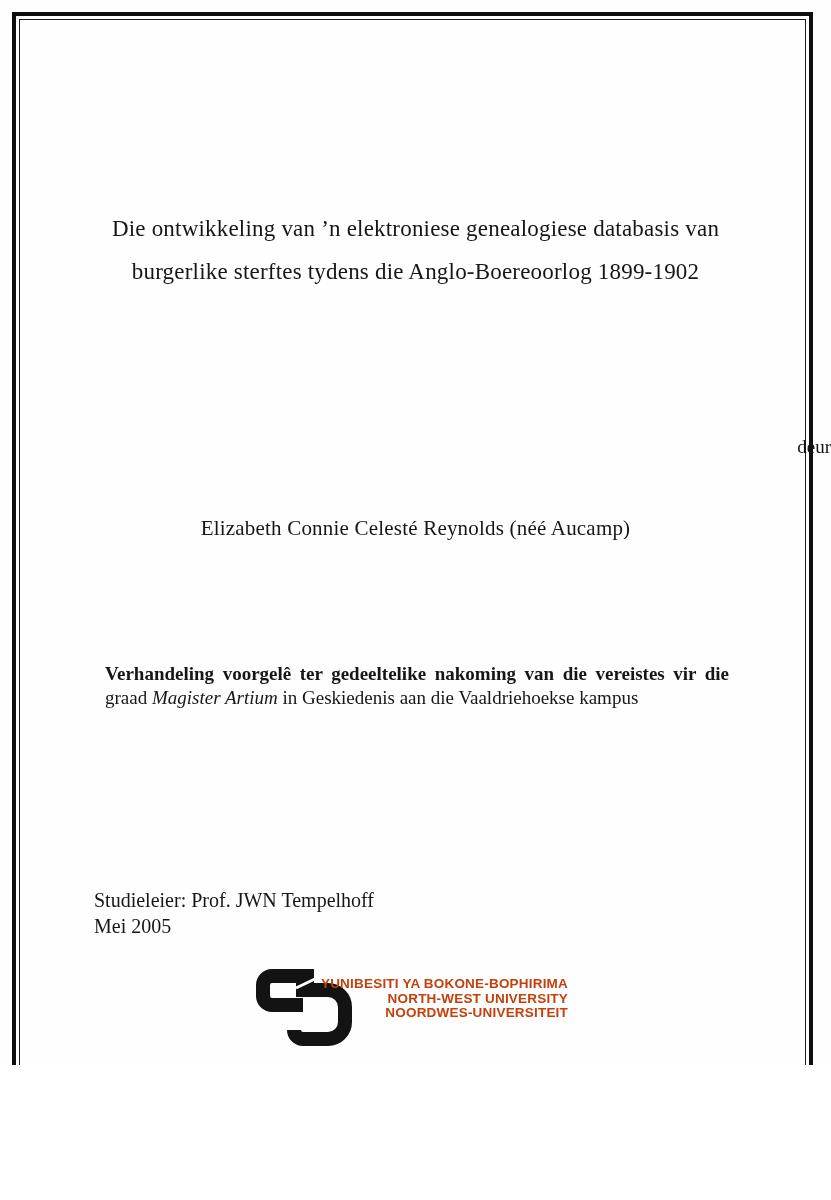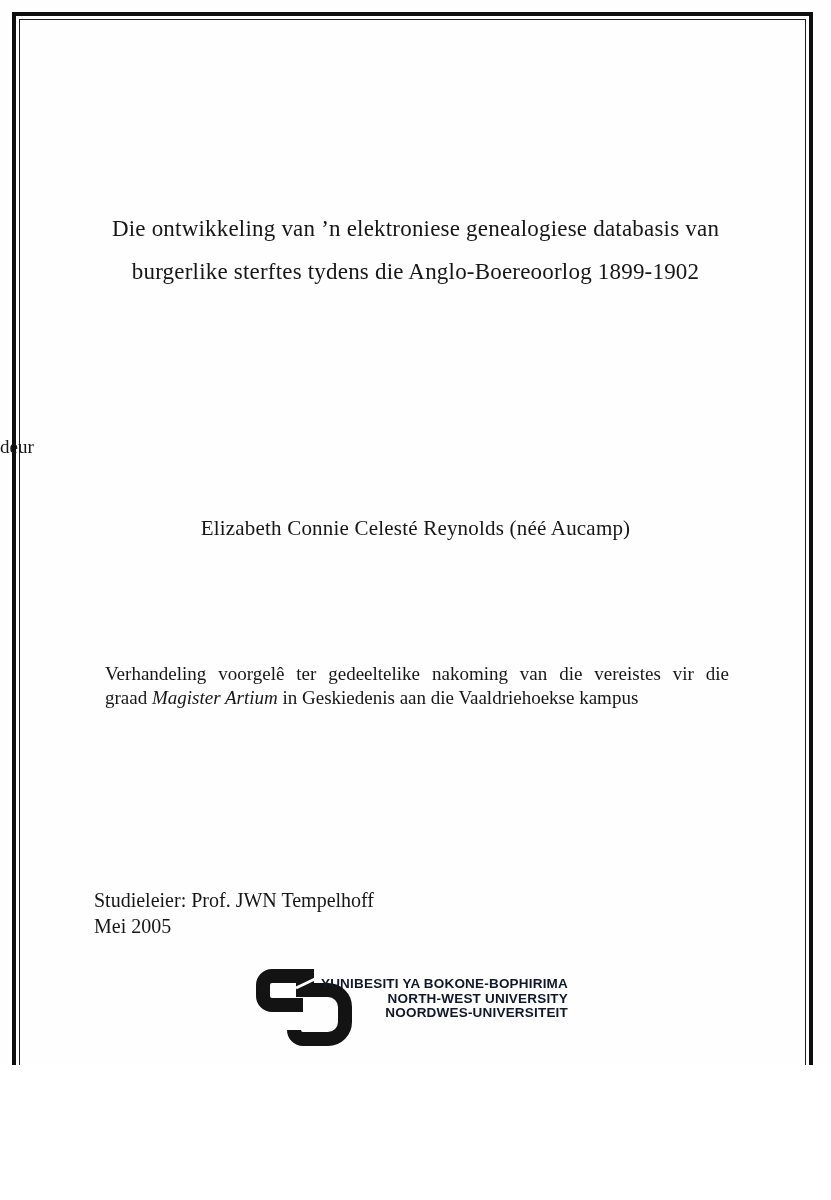--- a/index.html
+++ b/index.html
@@ -40,41 +40,42 @@
     line-height: 43px;
     text-align: center;
     letter-spacing: 0.2px;
   }
   .title .tline { display: block; }
   .byline {
     position: absolute;
     left: 0; right: 0;
     top: 436px;
     font-size: 19px;
-    text-align: left;
+    text-align: right;
   }
   .author {
     position: absolute;
     left: 0; right: 0;
     top: 516px;
     font-size: 21px;
     text-align: center;
     letter-spacing: 0.2px;
   }
   .submission {
     position: absolute;
     left: 105px;
     top: 662px;
     width: 624px;
     font-size: 19px;
     line-height: 24px;
   }
   .submission .just {
     text-align: justify;
     text-align-last: justify;
+    font-weight: bold;
   }
   .credits {
     position: absolute;
     left: 94px;
     top: 887px;
     font-size: 20px;
     line-height: 26px;
     font-family: Liberation Serif, serif;
   }
   .logo {
@@ -90,21 +91,21 @@
     position: absolute;
     left: 308px;
     top: 977px;
     width: 260px;
     text-align: right;
     font-family: "Liberation Sans", "DejaVu Sans", sans-serif;
     font-weight: 700;
     font-size: 13.5px;
     line-height: 14.6px;
     letter-spacing: 0.2px;
-    color: #0f172a;
+    color: #c2410c;
     white-space: nowrap;
   }
 </style>
 </head>
 <body>
 
 <div class="page">
 
   <div class="frame-outer"></div>
   <div class="frame-inner"></div>

